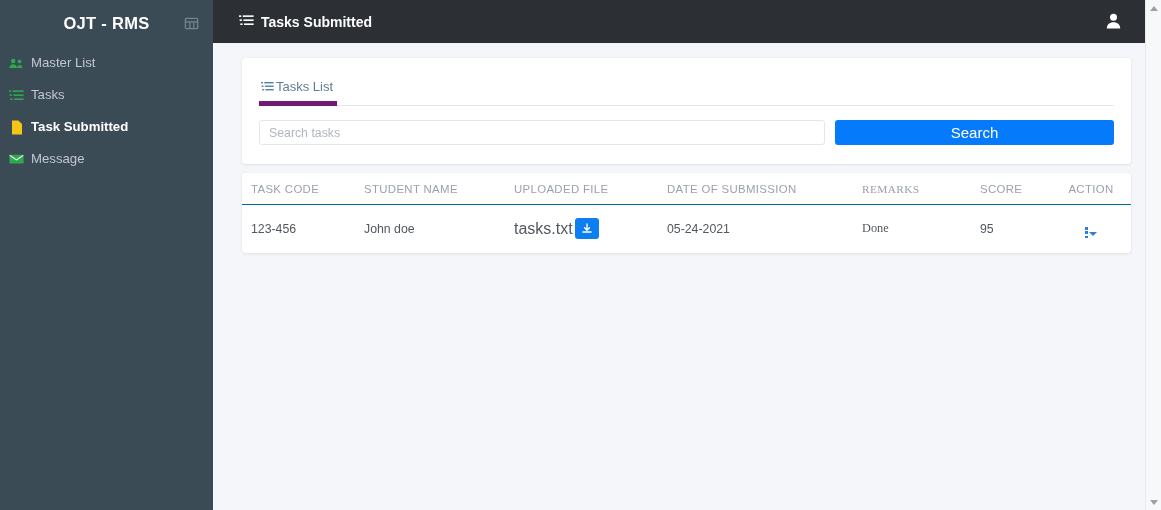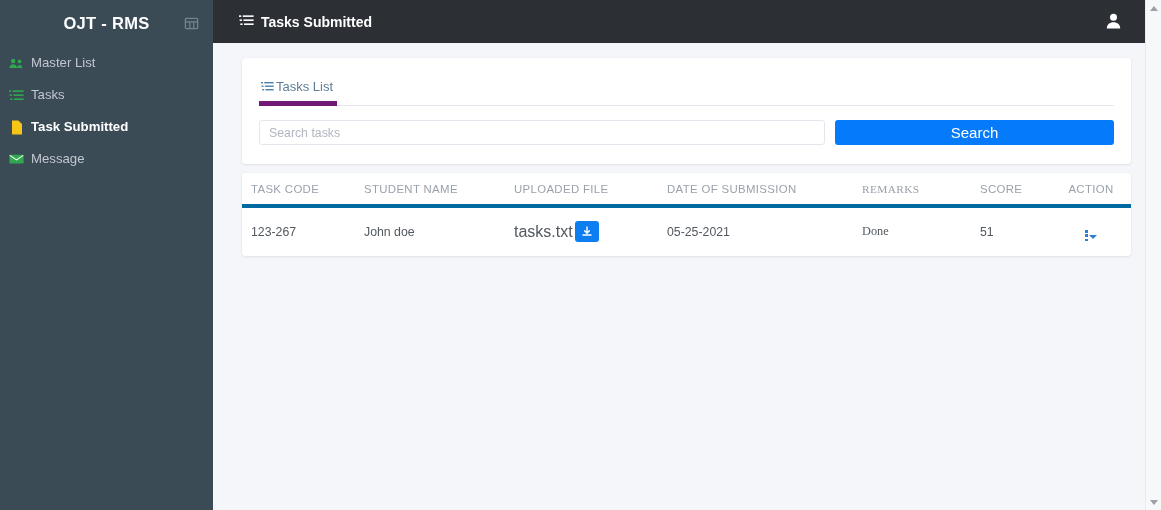--- a/index.html
+++ b/index.html
@@ -163,21 +163,21 @@
   
   .table-card { margin-top: 9px; overflow: hidden; }
   table { width: 100%; border-collapse: collapse; }
   thead th {
     text-align: left;
     font-size: 11.4px;
     font-weight: 400;
     color: #9aa1ac;
     letter-spacing: .35px;
     padding: 10px 0 9px 0;
-    border-bottom: 4px solid #0369a1;
+    border-bottom: 1px solid #0369a1;
     text-transform: uppercase;
     white-space: nowrap;
   }
   tbody td {
     font-size: 12.3px;
     color: #52585f;
     padding: 13px 0 14px 0;
     vertical-align: middle;
     white-space: nowrap;
   }
@@ -358,36 +358,36 @@
               <th class="c2">STUDENT NAME</th>
               <th class="c3">UPLOADED FILE</th>
               <th class="c4">DATE OF SUBMISSION</th>
               <th class="c5">REMARKS</th>
               <th class="c6">SCORE</th>
               <th class="c7">ACTION</th>
             </tr>
           </thead>
           <tbody>
             <tr>
-              <td class="c1">123-267</td>
+              <td class="c1">123-456</td>
               <td class="c2">John doe</td>
               <td class="c3">
                 <span class="file-cell">
                   <span class="file-name">tasks.txt</span>
                   <span class="dl-btn">
                     <svg width="12" height="12" viewBox="0 0 14 14">
                       <path d="M7 1.2v6.1M4.2 5.6L7 8.4l2.8-2.8" stroke="#ffffff" stroke-width="1.6" fill="none" stroke-linecap="round" stroke-linejoin="round"></path>
                       <path d="M2.3 10.6h9.4" stroke="#ffffff" stroke-width="1.7" stroke-linecap="round"></path>
                     </svg>
                   </span>
                 </span>
               </td>
-              <td class="c4">05-25-2021</td>
+              <td class="c4">05-24-2021</td>
               <td class="c5">Done</td>
-              <td class="c6">51</td>
+              <td class="c6">95</td>
               <td class="c7">
                 <span class="action-btn">
                   <span class="kebab">
                       <i></i>
                       <i></i>
                       <i></i>
                     </span>
                   <span class="caret"></span>
                 </span>
               </td>

